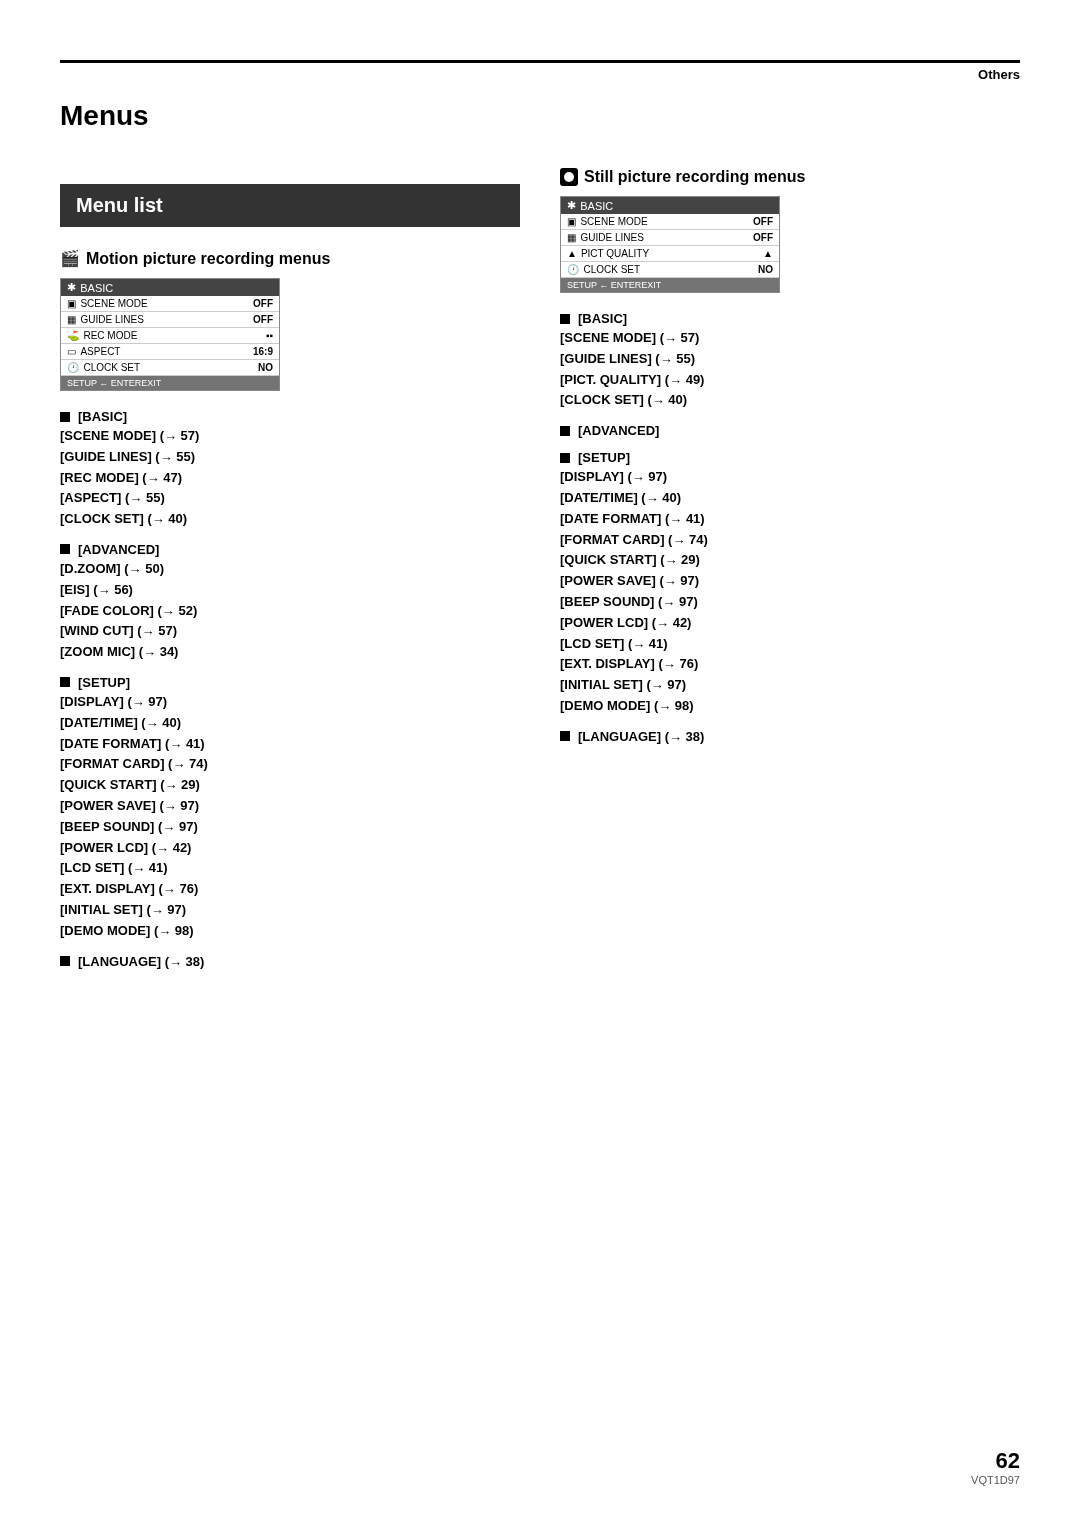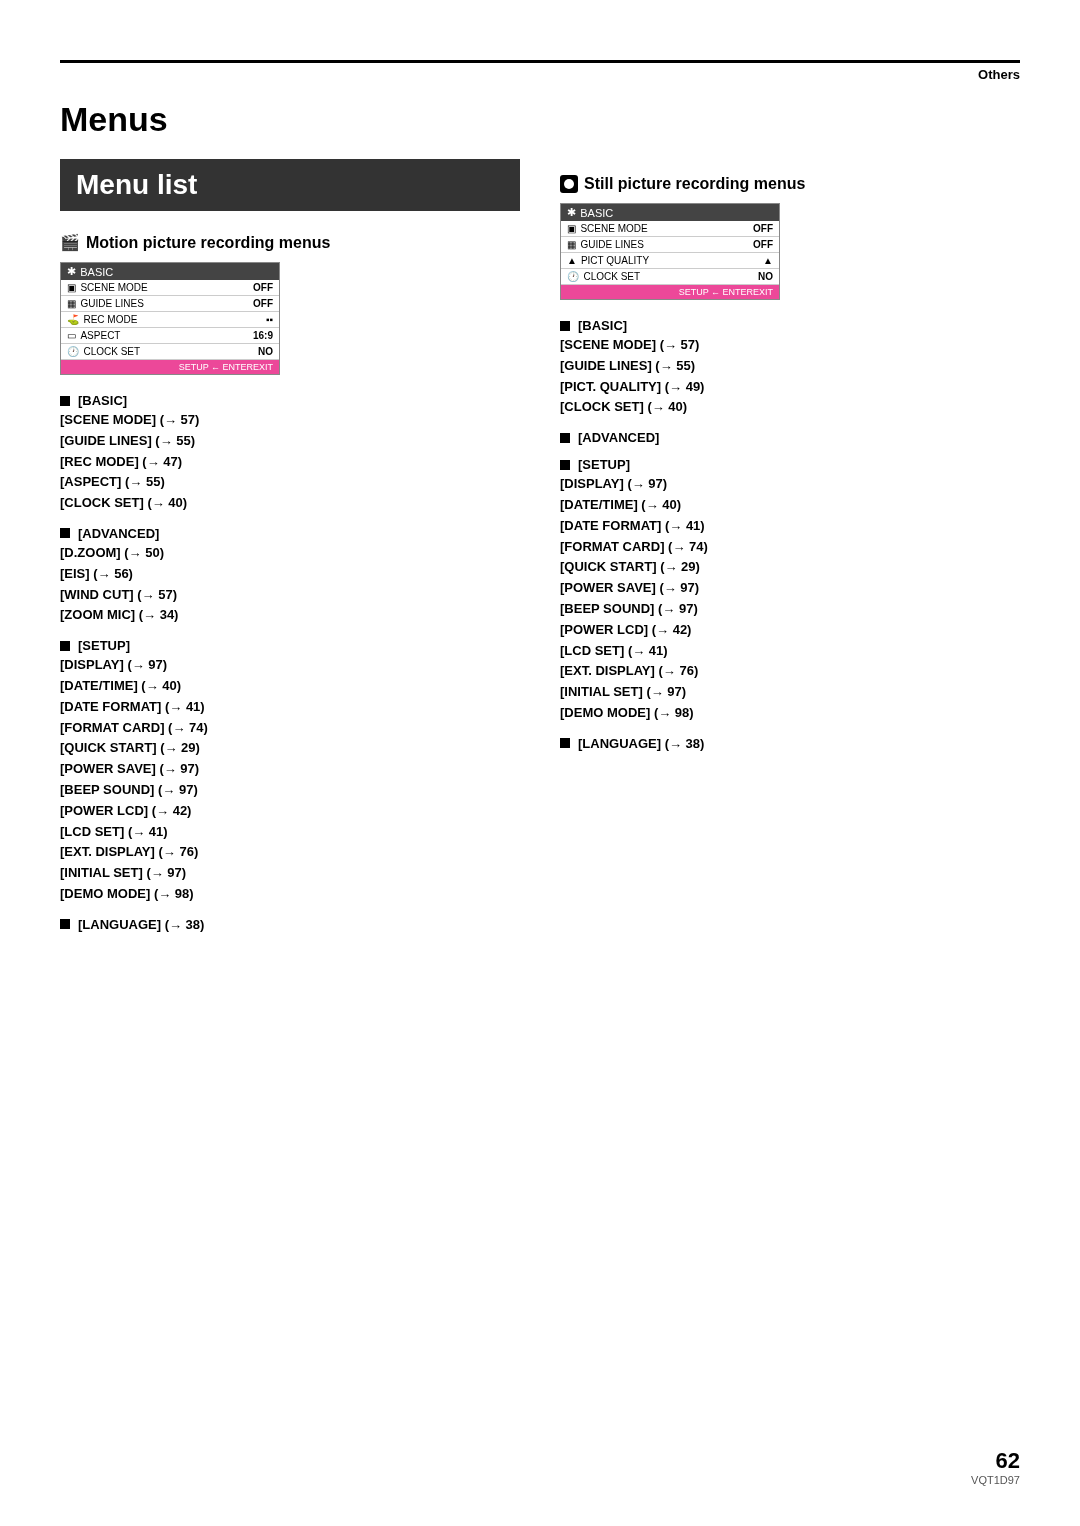--- a/index.html
+++ b/index.html
@@ -25,21 +25,21 @@
     }
 
     .others-label {
       text-align: right;
       font-size: 13px;
       font-weight: bold;
       padding: 4px 0 8px 0;
     }
 
     .page-title {
-      font-size: 34px;
+      font-size: 28px;
       font-weight: bold;
       margin-bottom: 20px;
       margin-top: 10px;
     }
 
     .two-column-layout {
       display: flex;
       gap: 40px;
       align-items: flex-start;
     }
@@ -50,24 +50,25 @@
     }
 
     .right-column {
       flex: 1;
       min-width: 0;
     }
 
     .menu-list-header {
       background: #333333;
       color: #ffffff;
-      font-size: 28px;
+      font-size: 20px;
       font-weight: bold;
       padding: 10px 16px;
       margin-bottom: 22px;
+      margin-top: 32px;
     }
 
     .section-heading {
       font-size: 16px;
       font-weight: bold;
       display: flex;
       align-items: center;
       gap: 6px;
       margin-bottom: 6px;
       margin-top: 16px;
@@ -110,26 +111,26 @@
       gap: 4px;
       font-size: 10px;
     }
 
     .mini-menu-row .row-value {
       font-size: 10px;
       font-weight: bold;
     }
 
     .mini-menu-footer {
-      background: #ec4899;
+      background: #737373;
       color: #fff;
       padding: 2px 6px;
       font-size: 9px;
       display: flex;
-      justify-content: flex-end;
+      justify-content: flex-start;
     }
 
     .section-block {
       margin-top: 12px;
     }
 
     .section-label {
       font-size: 13px;
       font-weight: bold;
       display: flex;
@@ -286,20 +287,21 @@
       </div>
 
       <div class="section-block">
         <div class="section-label">
           <span class="square-bullet"></span>
           <span>[ADVANCED]</span>
         </div>
         <div class="menu-items-list">
           <div class="item-line">[D.ZOOM] (→ 50)</div>
           <div class="item-line">[EIS] (→ 56)</div>
+          <div class="item-line">[FADE COLOR] (→ 52)</div>
           <div class="item-line">[WIND CUT] (→ 57)</div>
           <div class="item-line">[ZOOM MIC] (→ 34)</div>
         </div>
       </div>
 
       <div class="section-block">
         <div class="section-label">
           <span class="square-bullet"></span>
           <span>[SETUP]</span>
         </div>

